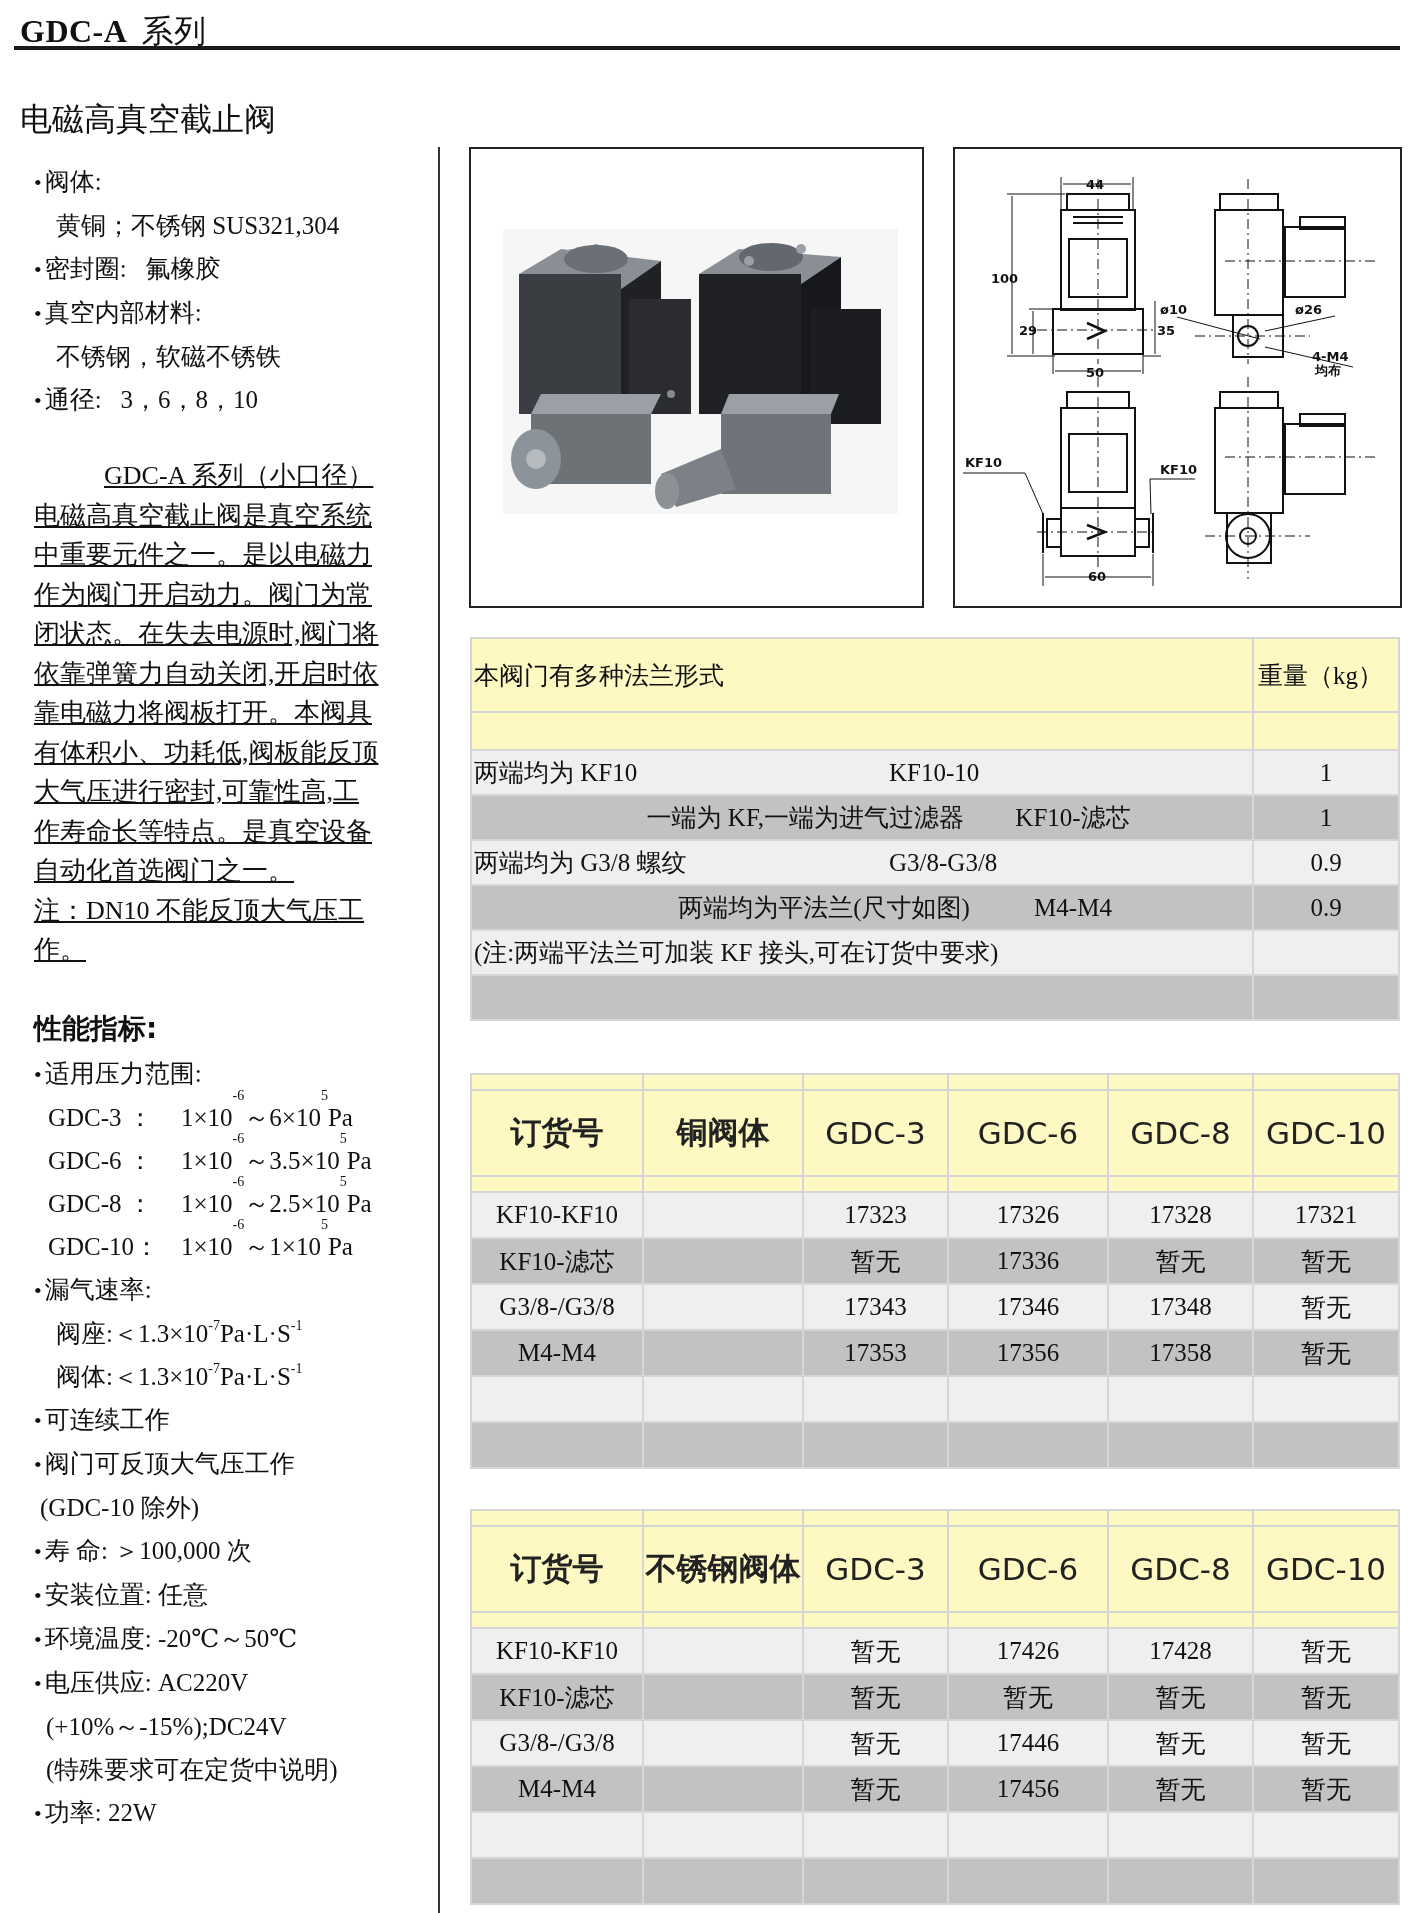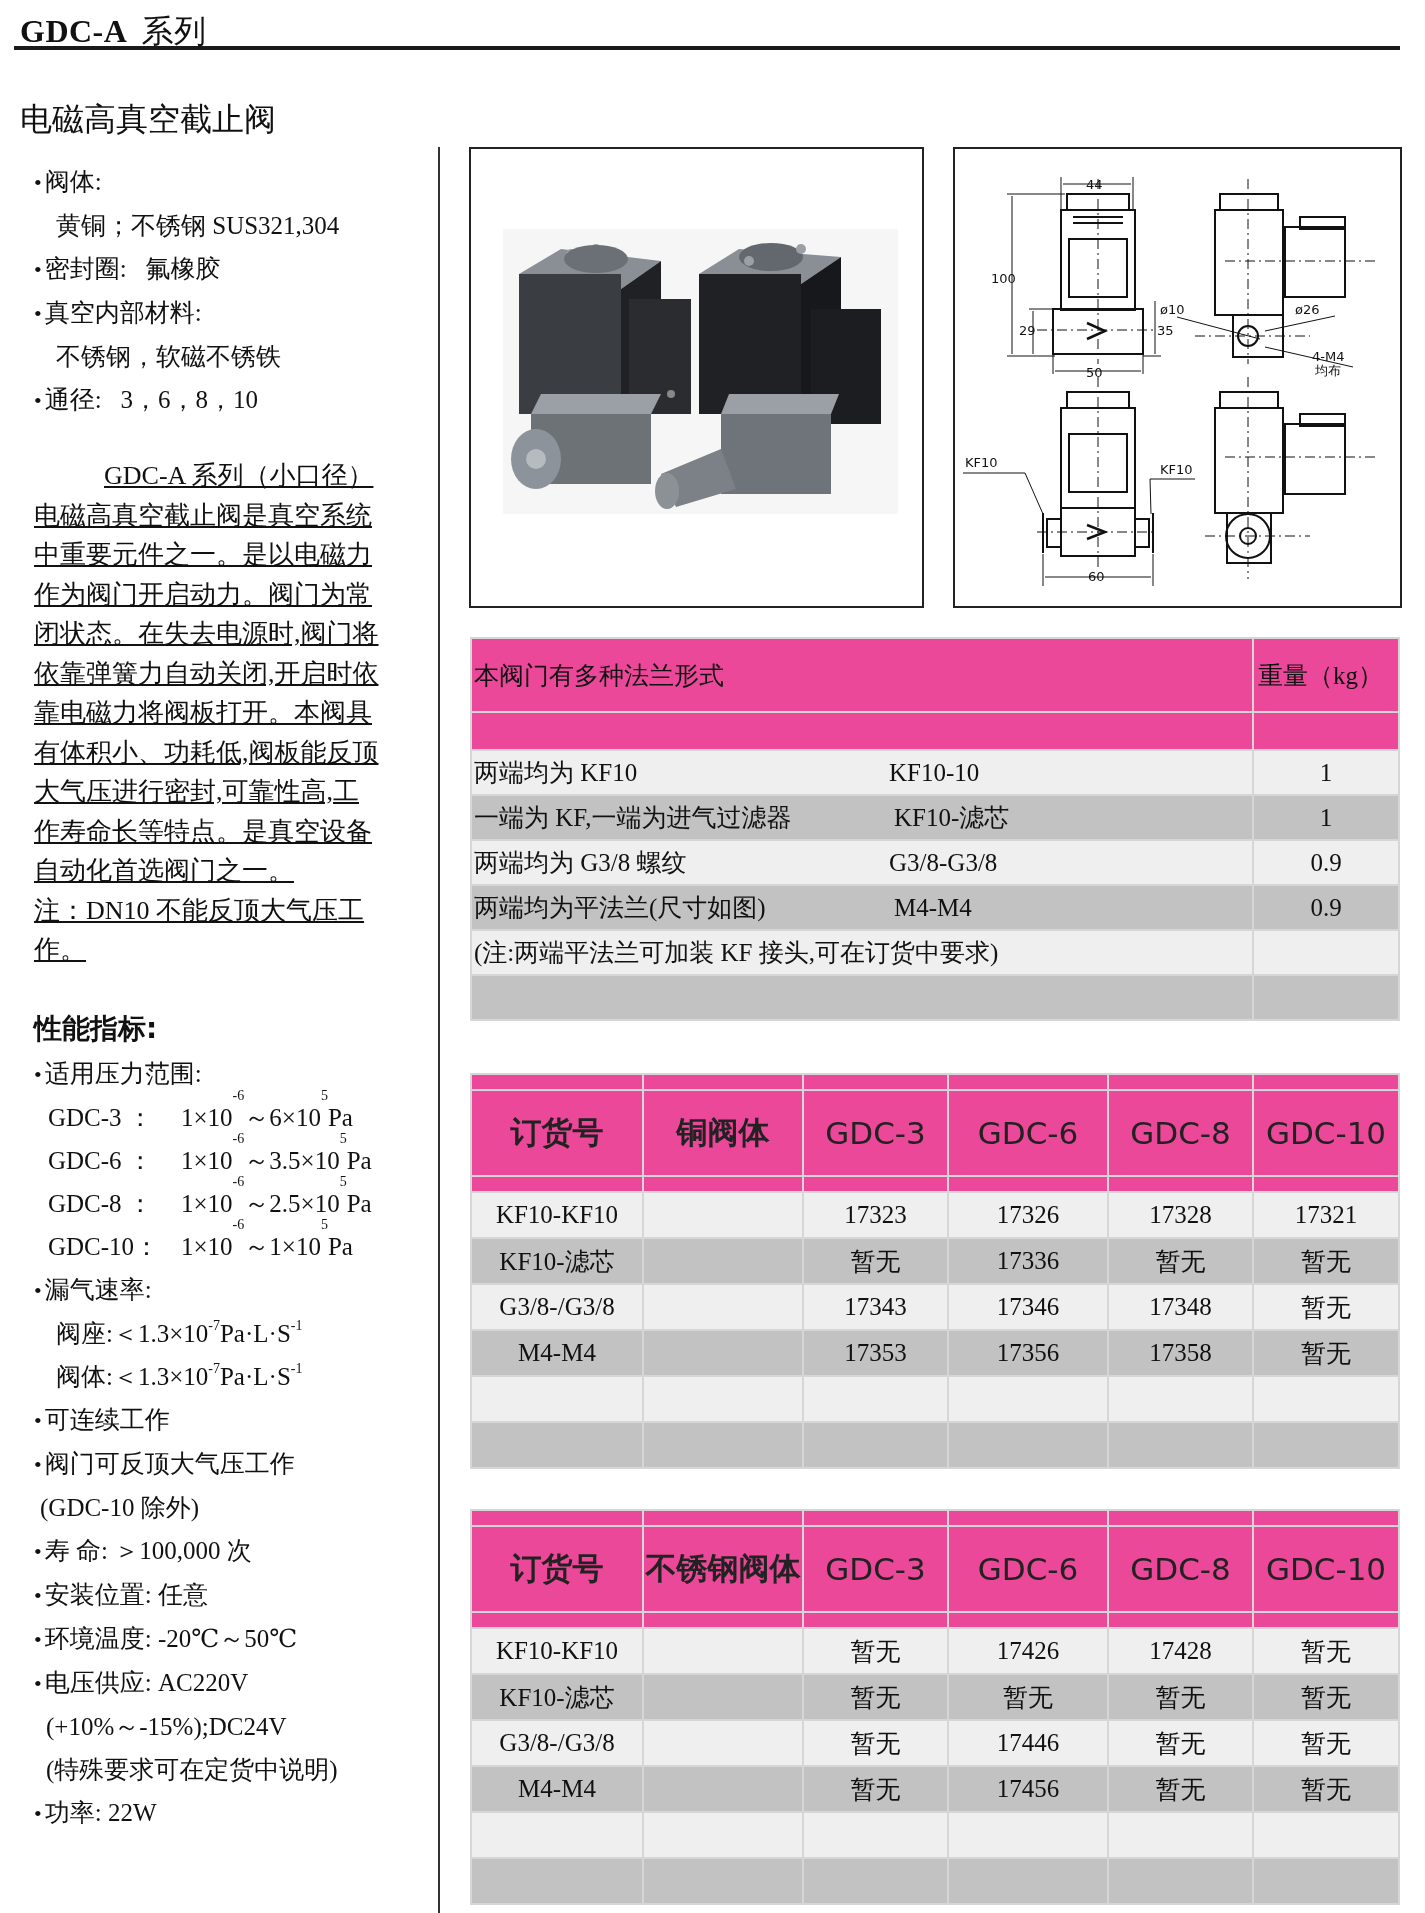--- a/index.html
+++ b/index.html
@@ -19,26 +19,26 @@
   .para { margin-top:34px; font-size:26px; line-height:39.5px;text-decoration:underline; }
   .para .first { padding-left:70px; }
   .perf-title { font-family:"DejaVu Sans",sans-serif; font-weight:bold; font-size:28px; margin-top:36px; line-height:46px; }
   .perf sup { font-size:14px; vertical-align:12px; line-height:0; }
   .pr { display:flex; white-space:nowrap; padding-left:14px; }
   .pr .k { width:133px; }
   .perf .indent2 { padding-left:22px; }
 
   .imgbox { border:2px solid #222; background:#fff; box-sizing:border-box; }
   .photo { left:469px; top:147px; width:455px; height:461px; }
-  .drawing { left:953px; top:147px; width:449px; height:461px; }
+  .drawing { left:953px; top:147px; width:449px; height:461px;font-weight:bold; }
 
   table.t { position:absolute; border-collapse:collapse; table-layout:fixed; }
   table.t td { border:2px solid #d6d6d6; padding:0; }
-  .hdr td { background:#ec4899; }
-  .dark td { background:#c2c2c2; }
+  .hdr td { background:#fef9c3; }
+  .dark td { background:#c2c2c2;text-align:center; }
   .light td { background:#efefef; }
 
   .flange { left:470px; top:637px; width:928px; font-size:25px; }
   .flange td { height:43px; }
   .flange .cap { height:72px; vertical-align:middle; }
   .flange .sub { height:36px; }
   .flange .desc { padding-left:2px; white-space:nowrap; }
   .flange .w { text-align:center; }
 
   .order { width:928px; font-size:25px; }

